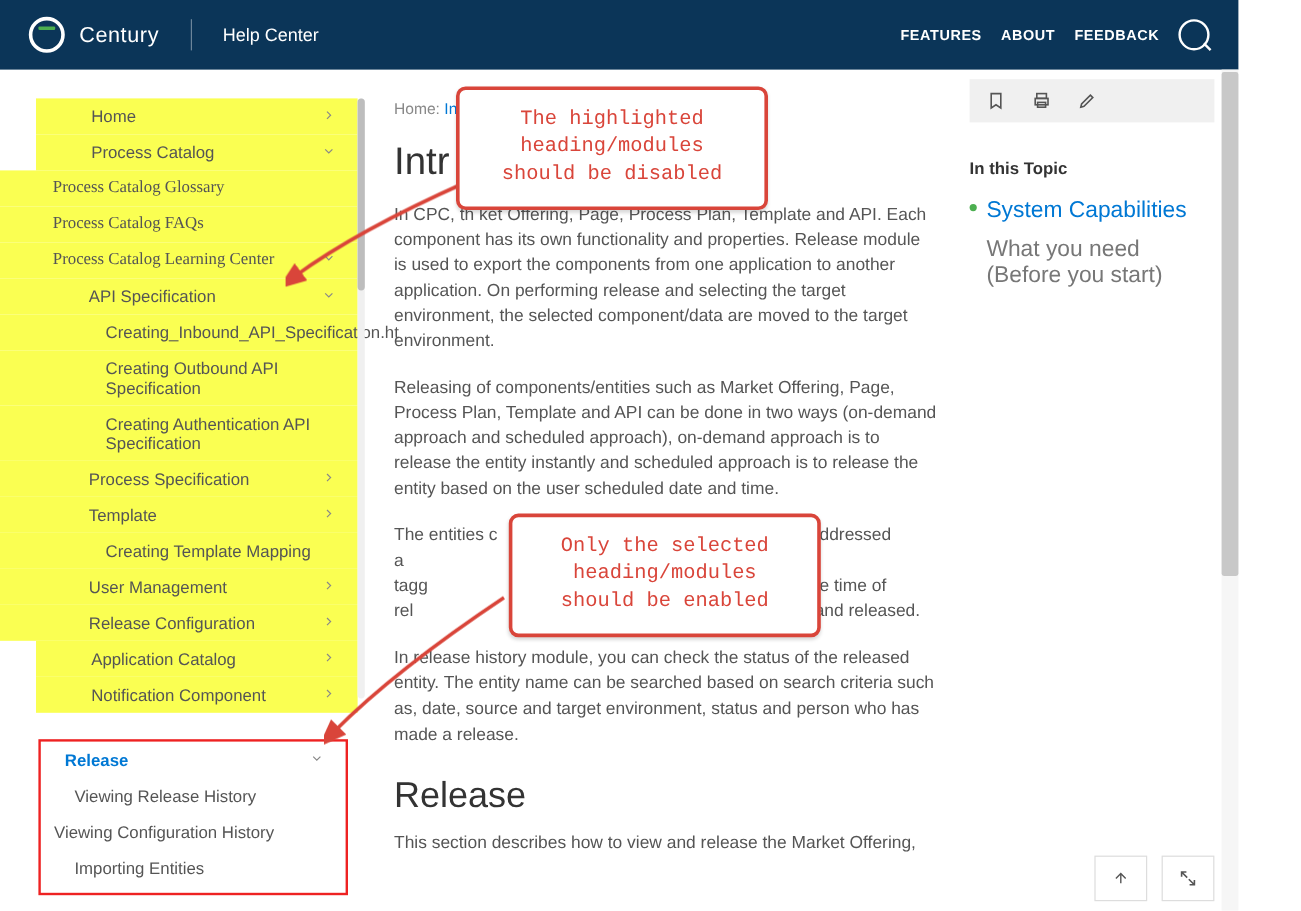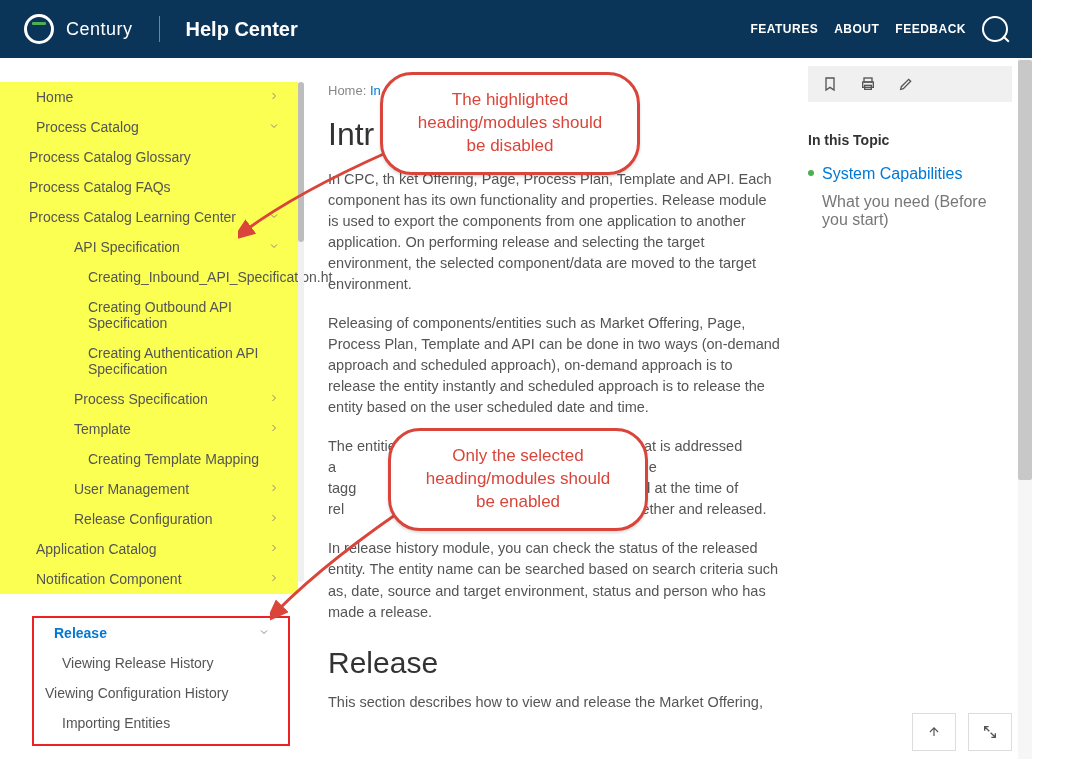--- a/index.html
+++ b/index.html
@@ -102,21 +102,21 @@
     width:14px;height:3px;
     background:#4caf50;
     top:5px;left:5px;
     border-radius:1px;
   }
   .brand-name { font-size: 18px; font-weight:400; letter-spacing:.5px;}
   .brand-sep {
     width:1px;height:26px;background:rgba(255,255,255,.4);
     margin: 0 14px;
   }
-  .brand-sub { font-size:20px; font-weight:700;}
+  .brand-sub { font-size:15px; font-weight:400;}
   .nav-right {
     margin-left:auto;
     display:flex;
     align-items:center;
     gap: 16px;
   }
   .nav-link {
     font-size:12px;
     font-weight:600;
     letter-spacing:.5px;
@@ -168,22 +168,22 @@
   .nav-item {
     display:flex;
     align-items:center;
     justify-content:space-between;
     padding: 7px 18px 7px 20px;
     font-size:14px;
     cursor:pointer;
     color:#555;
     position:relative;
   }
-  .nav-item.lv1 { padding-left: 36px;}
-  .nav-item.lv2 { padding-left: 29px;}
+  .nav-item.lv1 { padding-left: 46px; margin-left: 30px;}
+  .nav-item.lv2 { padding-left: 44px; font-family: Liberation Serif, serif;}
   .nav-item.lv3 { padding-left: 74px;}
   .nav-item.lv4 { padding-left: 88px;}
   .nav-item .chev {
     color:#888;
     font-size:13px;
   }
   .hl { background: #faff52 !important; }
   .sel { color:#0078d4; font-weight:600;}
   .sel-box {
     border:2px solid #e22; 
@@ -234,49 +234,50 @@
     margin-bottom: 30px;
   }
   .toolbar .tb { cursor:pointer; color:#555; display:flex;}
   .in-topic-h {
     font-weight:700;
     color:#333;
     font-size:14px;
     margin-bottom: 12px;
   }
   .toc-item {
-    font-size:16px;
+    font-size:19px;
     padding: 5px 0 5px 14px;
     color:#777;
     cursor:pointer;
     position:relative;
   }
   .toc-item.active { color:#0078d4;}
   .toc-item.active::before{
     content:"";
     position:absolute;
     left:0;top:10px;
     width:6px;height:6px;
     background:#4caf50;
     border-radius:50%;
   }
 
   
   .callout {
     position:absolute;
     background:#fff;
     border:3px solid #d9453a;
-    border-radius:32px;
+    border-radius:8px;
     padding: 14px 26px;
     color:#d9453a;
     font-size:17px;
     text-align:center;
     line-height:1.35;
     box-shadow: 0 2px 3px rgba(0,0,0,.15);
     z-index:30;
+    font-family:Liberation Mono, monospace;
   }
   .arrow-svg {
     position:absolute;
     z-index:29;
     pointer-events:none;
   }
 
   
   .fab-wrap {
     position:absolute;
@@ -488,21 +489,21 @@
             </svg>
         </div>
         <div class="fab">
           <svg width="16" height="16" viewBox="0 0 24 24" fill="none" stroke="currentColor" stroke-width="2">
               <path d="M4 10V4h6M20 14v6h-6M4 4l7 7M20 20l-7-7"></path>
             </svg>
         </div>
       </div>
 
       <div class="callout" style="left:380px;top:14px;width:260px;">The highlighted heading/modules should be disabled</div>
-      <div class="callout" style="left:388px;top:370px;width:260px;">Only the selected heading/modules should be enabled</div>
+      <div class="callout" style="left:424px;top:370px;width:260px;">Only the selected heading/modules should be enabled</div>
 
       <svg class="arrow-svg" style="left:238px;top:74px;" width="160" height="120">
         <defs>
             <marker id="ah1" markerWidth="10" markerHeight="10" refX="2" refY="3" orient="auto">
               <path d="M0,0 L0,6 L8,3 z" fill="#d9453a"></path>
             </marker>
           </defs>
         <path d="M150,20 Q60,60 8,98" stroke="#d9453a" stroke-width="3" fill="none" marker-end="url(#ah1)"></path>
       </svg>
       <svg class="arrow-svg" style="left:270px;top:420px;" width="160" height="150">

